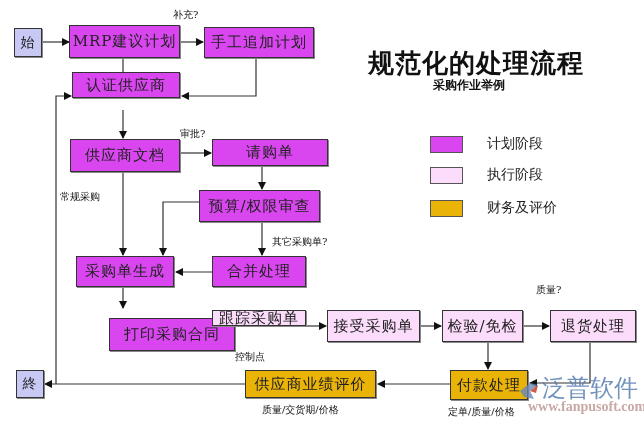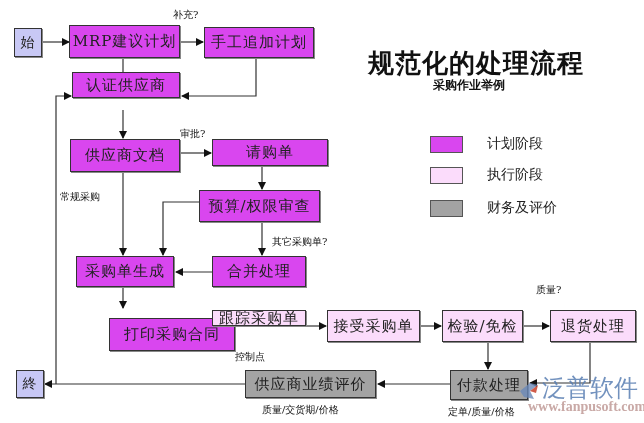--- a/index.html
+++ b/index.html
@@ -1,20 +1,20 @@
 <!DOCTYPE html>
 <html><head>
 <meta charset="utf-8">
 <style>
   html,body{margin:0;padding:0;background:#fff;}
   body{width:644px;height:423px;position:relative;overflow:hidden;font-family:"DejaVu Serif","Liberation Serif",serif;}
   .box{position:absolute;box-sizing:border-box;border:1.5px solid #333;display:flex;align-items:center;justify-content:center;font-size:15px;color:#222;box-shadow:1px 1px 0 #888;letter-spacing:1px;white-space:nowrap;}
   .plan{background:#d946ef;}
   .exec{background:#fbdcfb;}
-  .fin{background:#a3a3a3;}
+  .fin{background:#eab308;}
   .term{background:#c8c8f5;font-size:14px;}
   .lbl{position:absolute;font-size:10px;color:#111;white-space:nowrap;}
   svg.lines{position:absolute;left:0;top:0;}
   .title{position:absolute;left:368px;top:46px;font-size:26px;font-weight:bold;color:#111;letter-spacing:1px;}
   .subtitle{position:absolute;left:433px;top:77px;font-size:12px;font-weight:bold;color:#111;}
   .legend-item{position:absolute;display:flex;align-items:center;gap:24px;}
   .legend-sw{width:33px;height:17px;border:1px solid #555;box-sizing:border-box;}
   .legend-text{font-size:14px;color:#222;}
   .wm{position:absolute;left:518px;top:375px;display:flex;flex-direction:column;align-items:flex-start;}
   .wm-brand{font-family:"DejaVu Sans","Liberation Sans",sans-serif;font-size:24px;color:#5a7fb3;opacity:.85;margin-left:24px;line-height:26px;}

